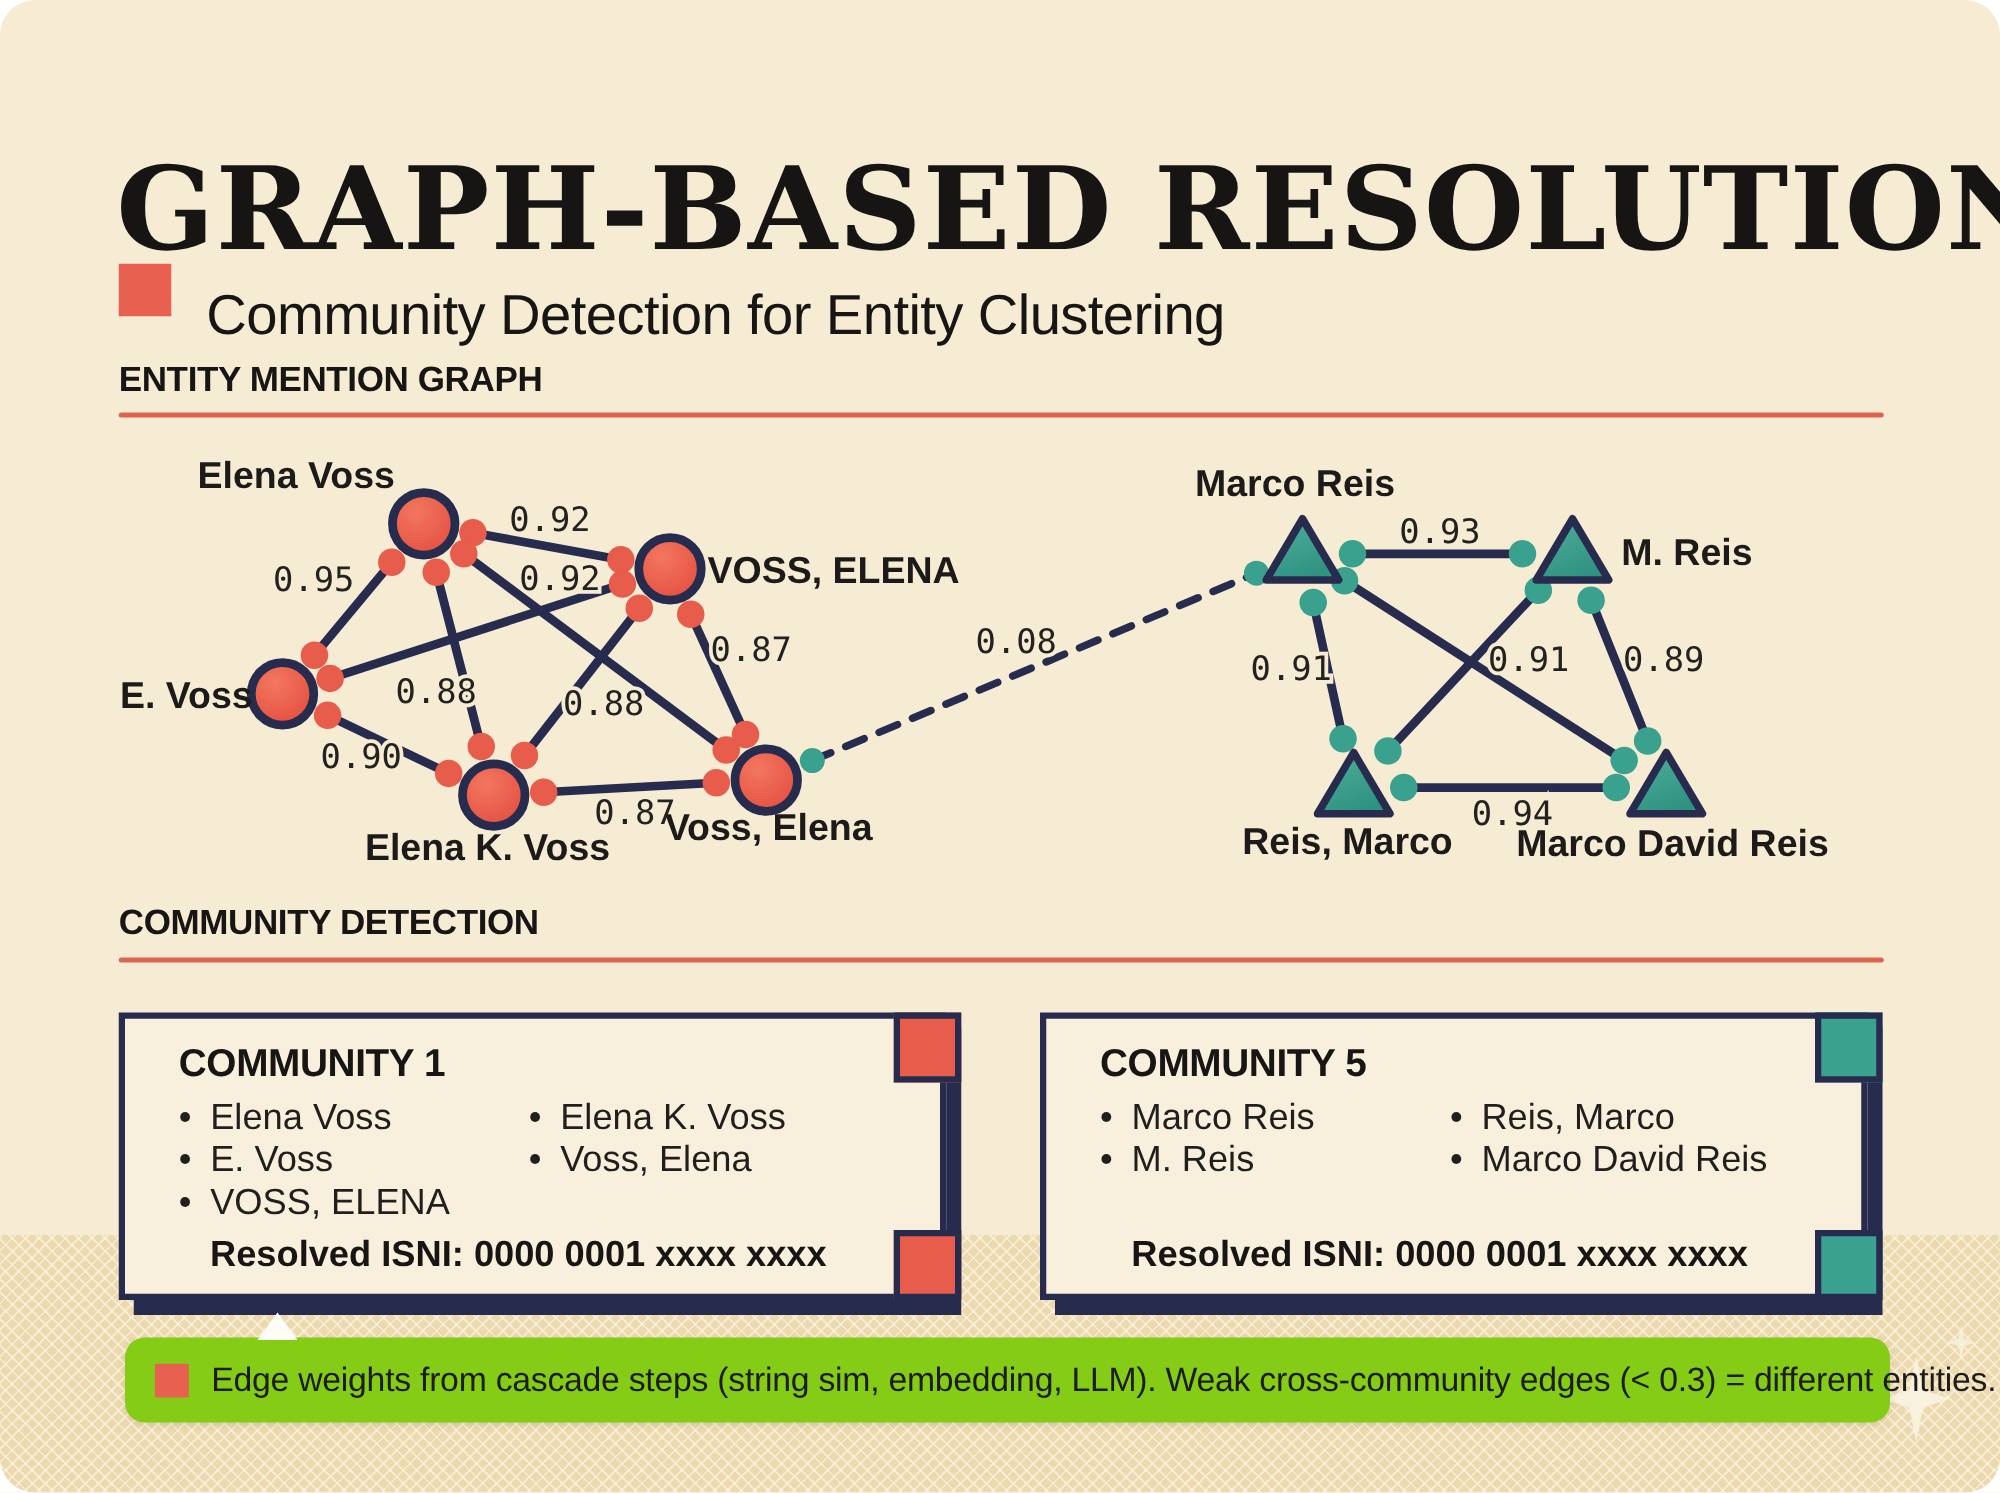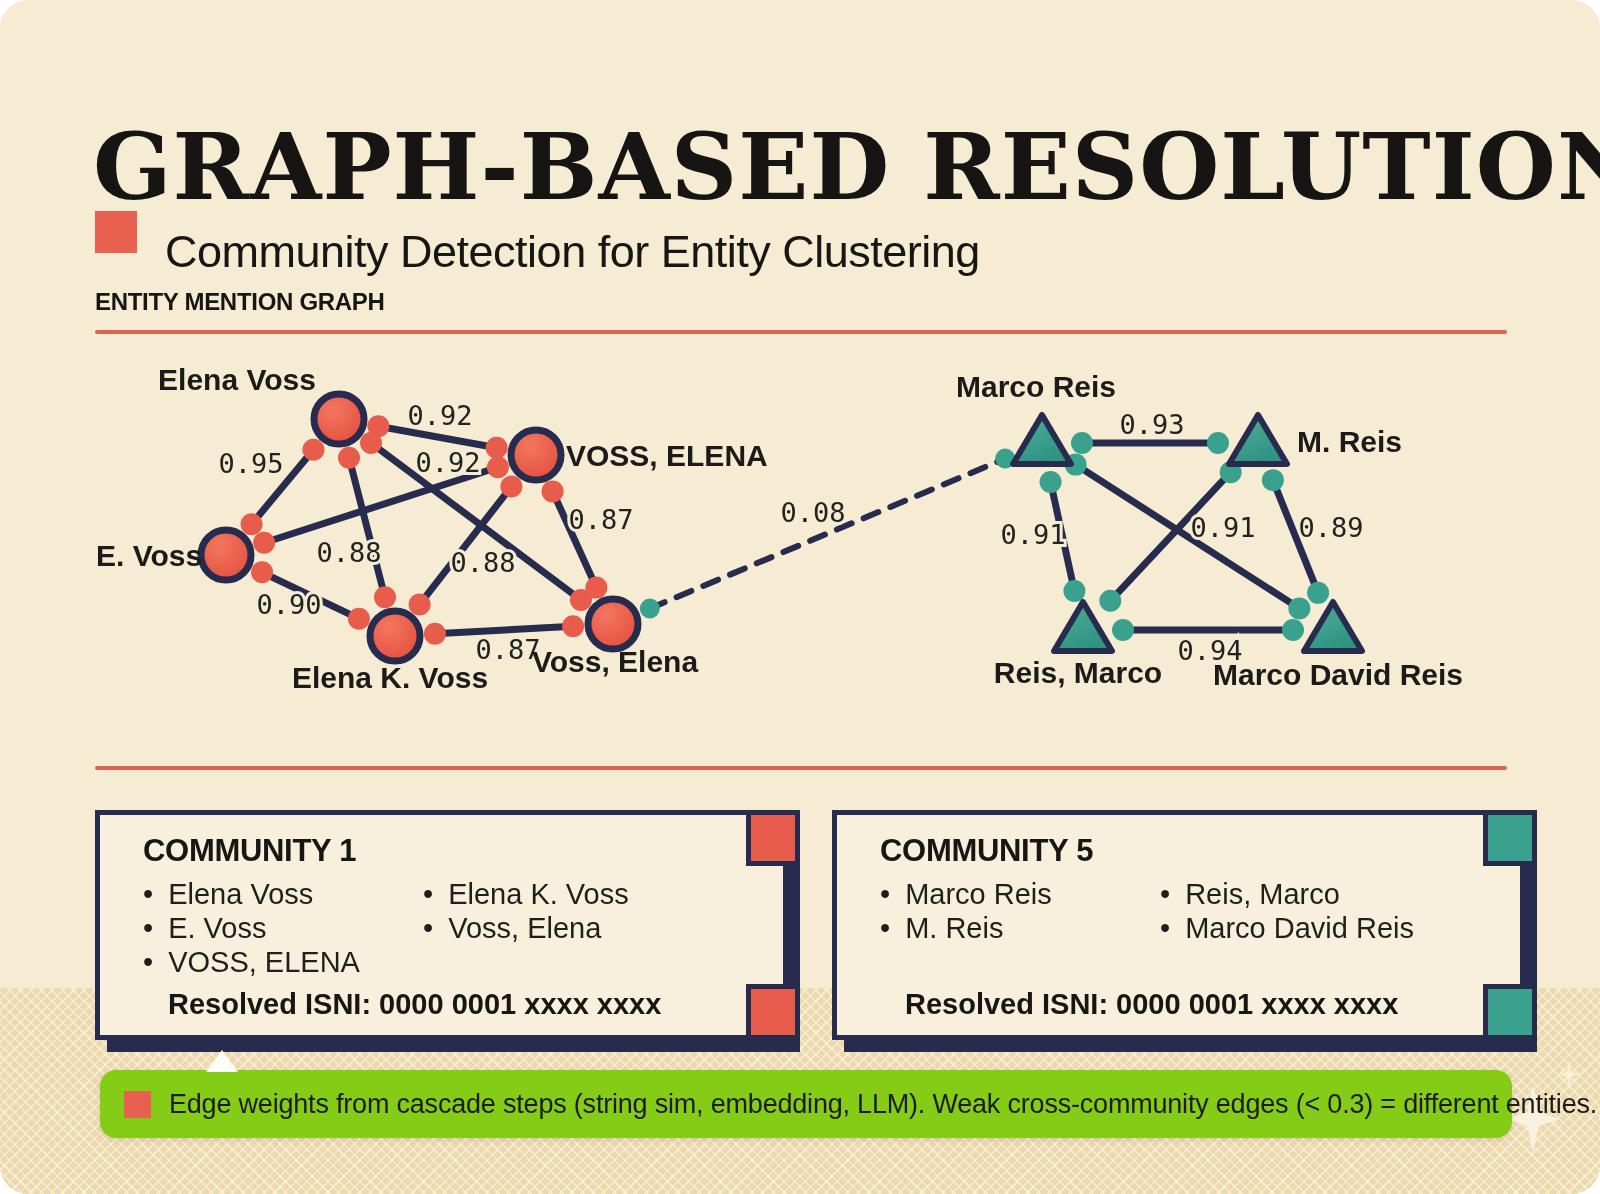--- a/index.html
+++ b/index.html
@@ -12,21 +12,21 @@
   
   .title{
     left:93px;top:58px;width:1460px;
     font-family:"DejaVu Serif",serif;font-weight:700;font-size:92px;line-height:1.04;
     color:#161513;letter-spacing:1px;white-space:nowrap;
   }
   .subtitle-row{left:95px;top:186px;display:flex;align-items:center;gap:28px;}
   .subtitle-sq{width:42px;height:42px;background:#e8604f;}
   .subtitle{font-weight:400;font-size:45px;letter-spacing:-0.5px;color:#171614;margin-top:40px;}
   
-  .sect{font-weight:700;font-size:24px;letter-spacing:-0.3px;color:#171614;}
+  .sect{font-weight:700;font-size:28px;letter-spacing:-0.3px;color:#171614;}
   .rule{height:4px;background:#dd6350;border-radius:2px;width:1412px;left:95px;}
   
   #graph-svg{position:absolute;left:0;top:0;width:1600px;height:1194px;}
   .nlabel{font-family:"Liberation Sans",sans-serif;font-weight:700;font-size:30px;fill:#1c1b19;}
   .wlabel{font-family:"DejaVu Sans Mono",monospace;font-size:27px;fill:#222220;
           paint-order:stroke;stroke:#f6ecd4;stroke-width:6px;}
   
   .pattern-band{
     left:0;right:0;top:988px;bottom:0;
     background-color:#ecd9ae;
@@ -36,21 +36,20 @@
   }
   .sparkle{
     clip-path:polygon(50% 0%,60% 40%,100% 50%,60% 60%,50% 100%,40% 60%,0% 50%,40% 40%);
     background:#f9f2e0;opacity:.95;
   }
   
   .card{
     width:652px;height:220px;top:810px;
     background:#f8f0dc;border:5px solid #272c4e;
     box-shadow:12px 12px 0 #272c4e;
-    padding-left:31px;
   }
   .card-1{left:95px;} .card-2{left:832px;}
   .card-title{position:absolute;left:43px;top:18px;font-weight:700;font-size:31px;letter-spacing:-0.3px;color:#171614;}
   .member-cols{position:absolute;left:43px;top:62px;display:flex;width:560px;}
   .member-col{list-style:none;margin:0;padding:0;width:285px;font-size:29px;line-height:34px;color:#211f1d;}
   .member-col li::before{content:"•";margin-right:15px;}
   .resolved{position:absolute;left:43px;bottom:14px;font-weight:700;font-size:29px;color:#171614;margin-left:25px;}
   .corner-sq{position:absolute;width:44px;height:46px;border:5px solid #272c4e;background:#e75c4b;}
   .corner-sq.tr{top:-5px;right:-17px;}
   .corner-sq.br{bottom:-5px;right:-17px;}
@@ -180,20 +179,21 @@
         <text x="96" y="566" text-anchor="start" class="nlabel">E. Voss</text>
         <text x="390" y="688" text-anchor="middle" class="nlabel">Elena K. Voss</text>
         <text x="615" y="672" text-anchor="middle" class="nlabel">Voss, Elena</text>
         <text x="1036" y="397" text-anchor="middle" class="nlabel">Marco Reis</text>
         <text x="1297" y="452" text-anchor="start" class="nlabel">M. Reis</text>
         <text x="1078" y="683" text-anchor="middle" class="nlabel">Reis, Marco</text>
         <text x="1338" y="685" text-anchor="middle" class="nlabel">Marco David Reis</text>
       </g>
     </svg>
 
+  <div class="abs sect" style="left:95px;top:722px;">COMMUNITY DETECTION</div>
   <div class="abs rule" style="top:766px;"></div>
 
   <article class="abs card card-1">
     <div class="corner-sq tr" style="background: rgb(231, 92, 75);"></div>
     <div class="corner-sq br" style="background: rgb(231, 92, 75);"></div>
     <div class="card-title">COMMUNITY 1</div>
     <div class="member-cols">
       <ul class="member-col">
           <li>Elena Voss</li>
           <li>E. Voss</li>

